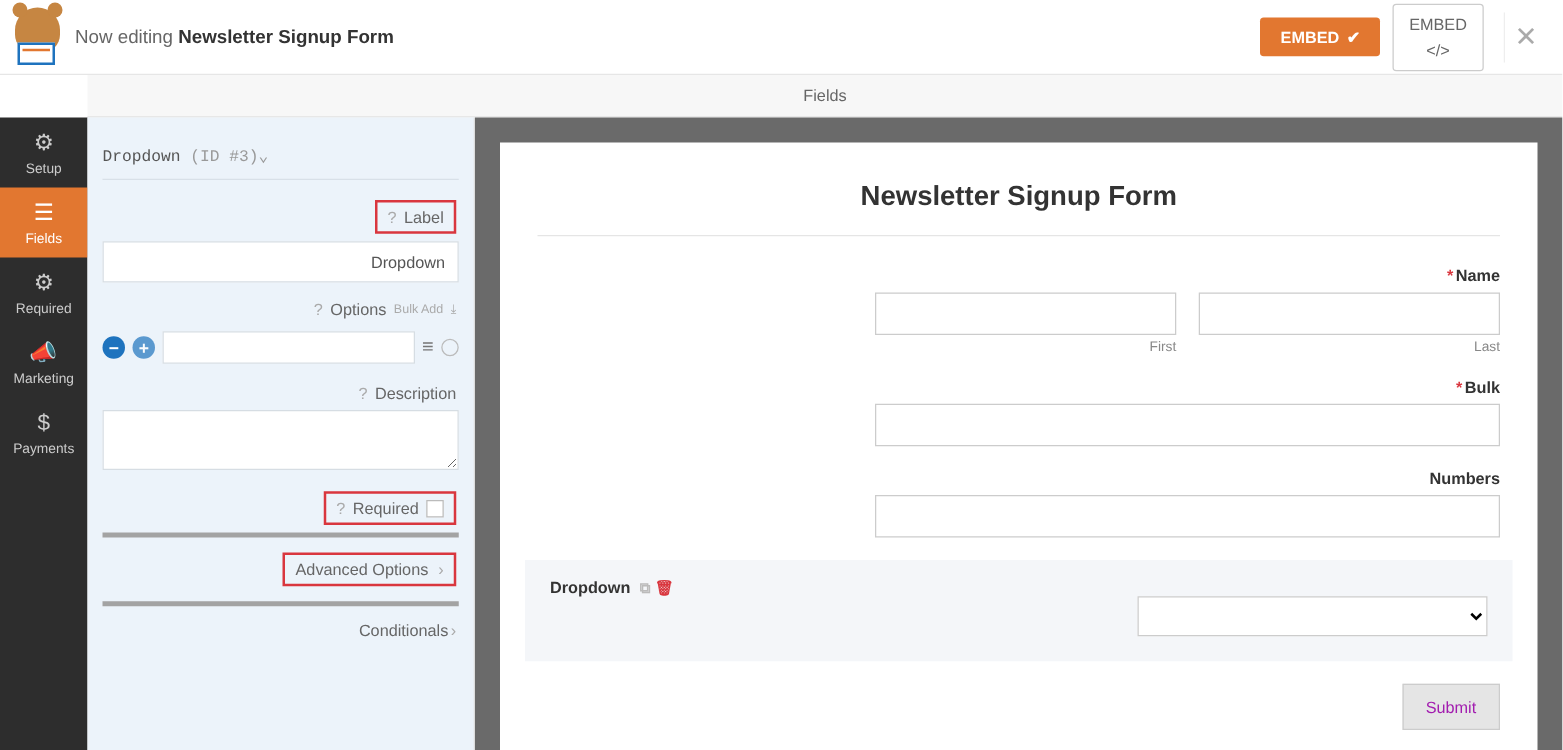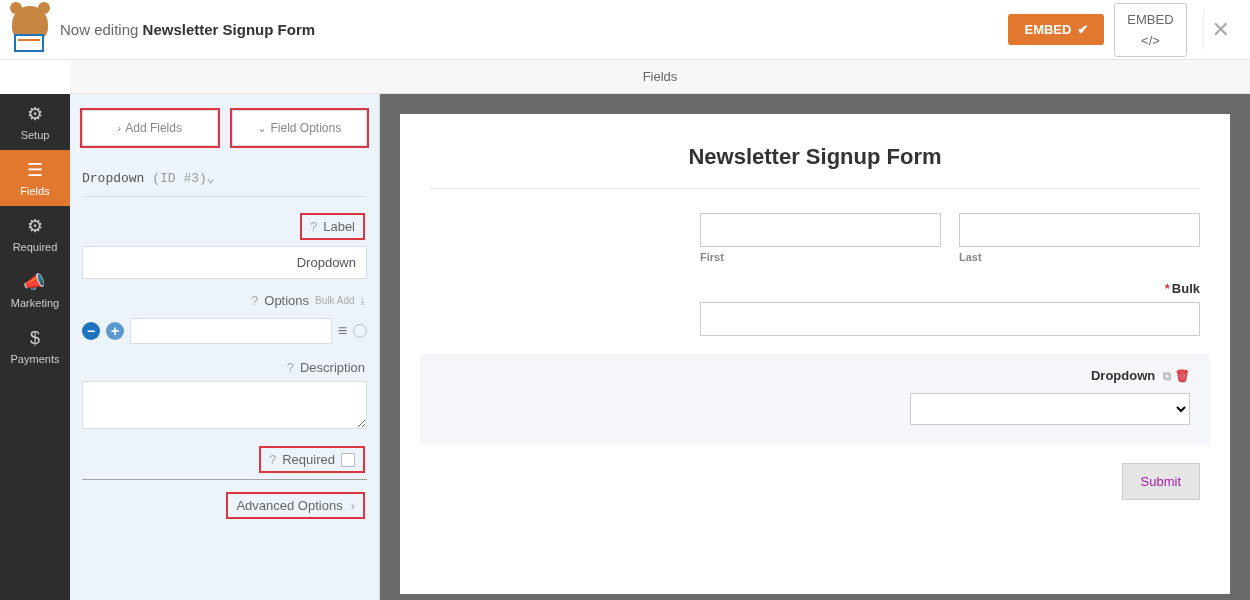--- a/index.html
+++ b/index.html
@@ -42,40 +42,40 @@
 .opt-row small { color:#aaa; font-size:10px; }
 .text-input { width: 100%; border: 1px solid #d6dde3; padding: 8px 10px; font-size: 13px; text-align: right; color: #555; margin-bottom: 8px; }
 .choices { display: flex; align-items: center; gap: 6px; margin: 4px 0 10px; }
 .circ { width: 18px; height: 18px; border-radius: 50%; color: #fff; display:inline-flex; align-items:center; justify-content:center; font-size:14px; font-weight:bold; cursor:pointer; }
 .circ.minus { background:#1e73be; } .circ.plus { background:#1e73be; opacity:.7; }
 .choice-input { flex:1; border:1px solid #d6dde3; height:26px; padding:0 6px; }
 .bars { color:#777; font-size:16px; cursor:grab; }
 .radio-empty { width:14px; height:14px; border:1px solid #bbb; border-radius:50%; }
 .textarea { width:100%; height:48px; border:1px solid #d6dde3; resize:vertical; margin-bottom:8px; }
 .checkbox-empty { width:14px; height:14px; border:1px solid #bbb; background:#fff; }
-.adv, .cond { text-align:right; padding:12px 2px; border-top:1px solid #a3a3a3; color:#666; font-size:13px; cursor:pointer; }
+.adv, .cond { text-align:right; padding:12px 2px; border-top:4px solid #a3a3a3; color:#666; font-size:13px; cursor:pointer; }
 .adv .chev, .cond .chev { color:#aaa; margin-left:2px; }
 
 .hl-sm { border:2px solid #d9363e; padding:4px 8px; display:inline-flex; align-items:center; gap:6px; }
 
 .canvas-wrap { flex:1; background:#6a6a6a; padding:20px 20px 0; overflow:auto; }
 .canvas { background:#fff; min-height:480px; padding:30px 30px 24px; }
 .canvas h1 { text-align:center; font-size:22px; color:#333; font-weight:bold; margin-bottom:18px; }
 .canvas hr { border:none; border-top:1px solid #e5e5e5; margin-bottom:24px; }
 .formfield { margin-bottom:18px; }
 .lbl { display:block; text-align:right; font-weight:bold; color:#333; font-size:13px; margin-bottom:6px; }
 .req { color:#d9363e; margin-right:2px; }
 .two-col { display:flex; gap:18px; padding-left:270px; }
 .two-col .col { flex:1; }
 .col input { width:100%; border:1px solid #ccc; height:34px; padding:0 8px; }
-.sublbl { text-align:left; color:#888; font-size:11px; margin-top:4px;font-weight:bold; }
+.sublbl { text-align:right; color:#888; font-size:11px; margin-top:4px; }
 .single { padding-left:270px; }
 .single input, .single select { width:100%; border:1px solid #ccc; height:34px; padding:0 8px; }
 .dd-block { background:#f4f6f9; padding:14px 20px 20px; margin:0 -10px 18px; }
-.dd-head { text-align:right; font-weight:bold; color:#333; margin-bottom:10px; position:relative; }
+.dd-head { font-weight:bold; color:#333; position:relative; }
 .dd-icons { color:#bbb; font-size:12px; margin-left:4px; }
 .dd-icons .del { color:#d9363e; }
 .dd-select { margin-left:470px; }
 .dd-select select { width:100%; height:32px; border:1px solid #ccc; background:#fff; }
 .submit-row { text-align:right; }
 .btn-submit { background:#e5e5e5; border:1px solid #ccc; padding:10px 18px; color:#a21caf; font-size:13px; cursor:pointer; }
 </style>
 </head>
 <body>
 
@@ -124,24 +124,20 @@
         <span class="ic">📣</span>
         <span>Marketing</span>
       </div>
     <div class="leftnav-item">
         <span class="ic">$</span>
         <span>Payments</span>
       </div>
   </div>
 
   <div class="panel">
-    <div class="tabbar">
-      <div class="tab hl"><span class="chev">›</span><span>Add Fields</span></div>
-      <div class="tab hl"><span class="chev">⌄</span><span>Field Options</span></div>
-    </div>
 
     <div class="field-head">
       <span>Dropdown</span> <span class="muted">(ID #3)</span><span class="muted">⌄</span>
     </div>
 
     <div class="opt-row">
       <span class="hl-sm">
         <span class="help">?</span>
         <span>Label</span>
       </span>
@@ -175,34 +171,42 @@
         <span class="checkbox-empty"></span>
       </span>
     </div>
 
     <div class="adv">
       <span class="hl-sm">
           <span>Advanced Options</span>
           <span class="chev">›</span>
         </span>
     </div>
+    <div class="cond">
+      <span>Conditionals</span><span class="chev">›</span>
+    </div>
   </div>
 
   <div class="canvas-wrap">
     <div class="canvas">
       <h1>Newsletter Signup Form</h1>
       <hr>
       <div class="formfield">
+        <span class="lbl"><span class="req">*</span><span>Name</span></span>
         <div class="two-col">
           <div class="col"><input style=""><div class="sublbl">First</div></div>
           <div class="col"><input style=""><div class="sublbl">Last</div></div>
         </div>
       </div>
       <div class="formfield">
         <span class="lbl"><span class="req">*</span><span>Bulk</span></span>
+        <div class="single"><input style=""></div>
+      </div>
+      <div class="formfield">
+        <span class="lbl"><span>Numbers</span></span>
         <div class="single"><input style=""></div>
       </div>
       <div class="dd-block">
         <div class="dd-head">
           <span>Dropdown</span>
           <span class="dd-icons"><span>⧉</span> <span class="del">🗑</span></span>
         </div>
         <div class="dd-select"><select><option></option></select></div>
       </div>
       <div class="submit-row">

